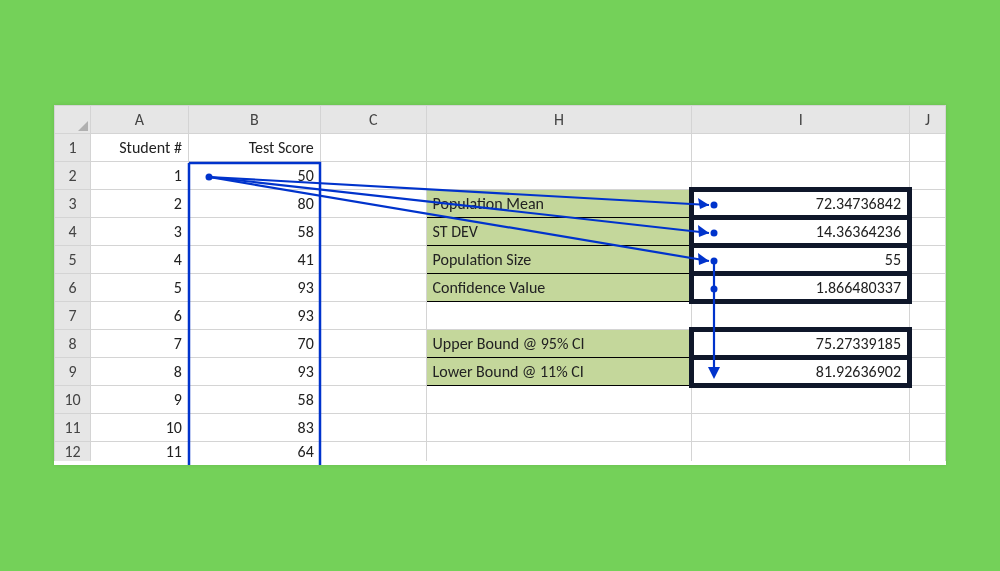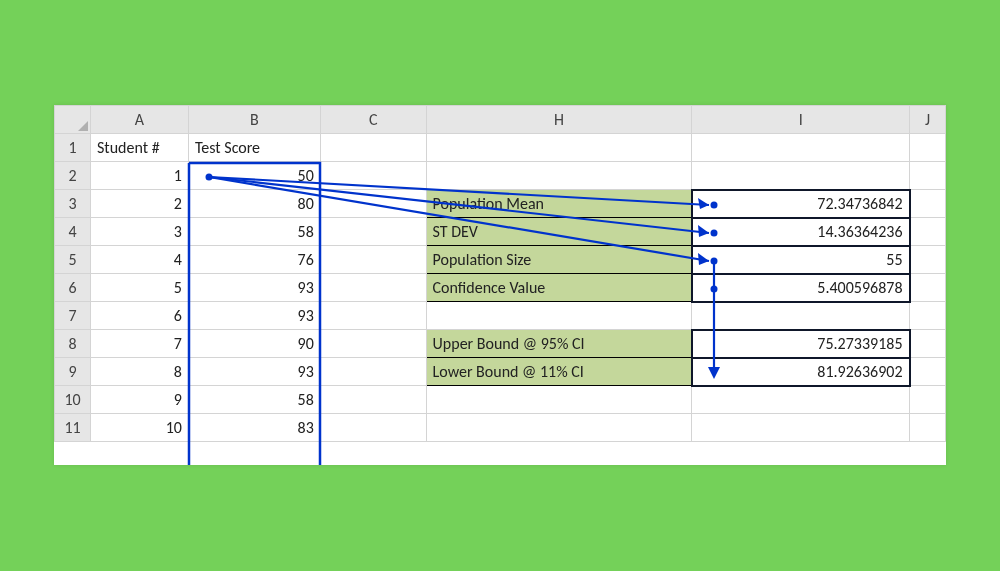--- a/index.html
+++ b/index.html
@@ -54,28 +54,28 @@
     width: 0; height: 0;
     border-style: solid;
     border-width: 0 0 10px 10px;
     border-color: transparent transparent #b0b0b0 transparent;
   }
   .rowhdr {
     background: #e6e6e6;
     text-align: center;
     color: #444;
   }
-  .txt { text-align: left; }
+  .txt { text-align: right; }
   .shade {
     background: #c4d79b;
     text-align: left;
     border: 1px solid #000;
   }
   .boxed {
-    border: 2px solid #0f172a;
+    border: 5px solid #0f172a;
   }
   svg.overlay {
     position: absolute;
     left: 0; top: 0;
     width: 892px;
     height: 360px;
     pointer-events: none;
   }
   .arrow { stroke: #0033cc; stroke-width: 2.2; fill: none; }
   .arrowhead { fill: #0033cc; }
@@ -142,48 +142,48 @@
     <td>3</td>
     <td>58</td>
     <td></td>
     <td class="shade">ST DEV</td>
     <td class="boxed">14.36364236</td>
     <td></td>
   </tr>
   <tr>
     <td class="rowhdr">5</td>
     <td>4</td>
-    <td>76</td>
+    <td>41</td>
     <td></td>
     <td class="shade">Population Size</td>
     <td class="boxed">55</td>
     <td></td>
   </tr>
   <tr>
     <td class="rowhdr">6</td>
     <td>5</td>
     <td>93</td>
     <td></td>
     <td class="shade">Confidence Value</td>
-    <td class="boxed">5.400596878</td>
+    <td class="boxed">1.866480337</td>
     <td></td>
   </tr>
   <tr>
     <td class="rowhdr">7</td>
     <td>6</td>
     <td>93</td>
     <td></td>
     <td></td>
     <td></td>
     <td></td>
   </tr>
   <tr>
     <td class="rowhdr">8</td>
     <td>7</td>
-    <td>90</td>
+    <td>70</td>
     <td></td>
     <td class="shade">Upper Bound @ 95% CI</td>
     <td class="boxed">75.27339185</td>
     <td></td>
   </tr>
   <tr>
     <td class="rowhdr">9</td>
     <td>8</td>
     <td>93</td>
     <td></td>
@@ -202,20 +202,29 @@
   </tr>
   <tr>
     <td class="rowhdr">11</td>
     <td>10</td>
     <td>83</td>
     <td></td>
     <td></td>
     <td></td>
     <td></td>
   </tr>
+  <tr class="last-row">
+    <td class="rowhdr">12</td>
+    <td>11</td>
+    <td>64</td>
+    <td></td>
+    <td></td>
+    <td></td>
+    <td></td>
+  </tr>
 </tbody>
     </table>
 
 <svg class="overlay">
 
   <path class="traceframe" d="M 135 58 L 266 58 L 266 360 M 135 58 L 135 360"></path>
 
   <circle class="dot" cx="155" cy="72" r="3.5"></circle>
 
   <line class="arrow" x1="155" y1="72" x2="655" y2="100"></line>

